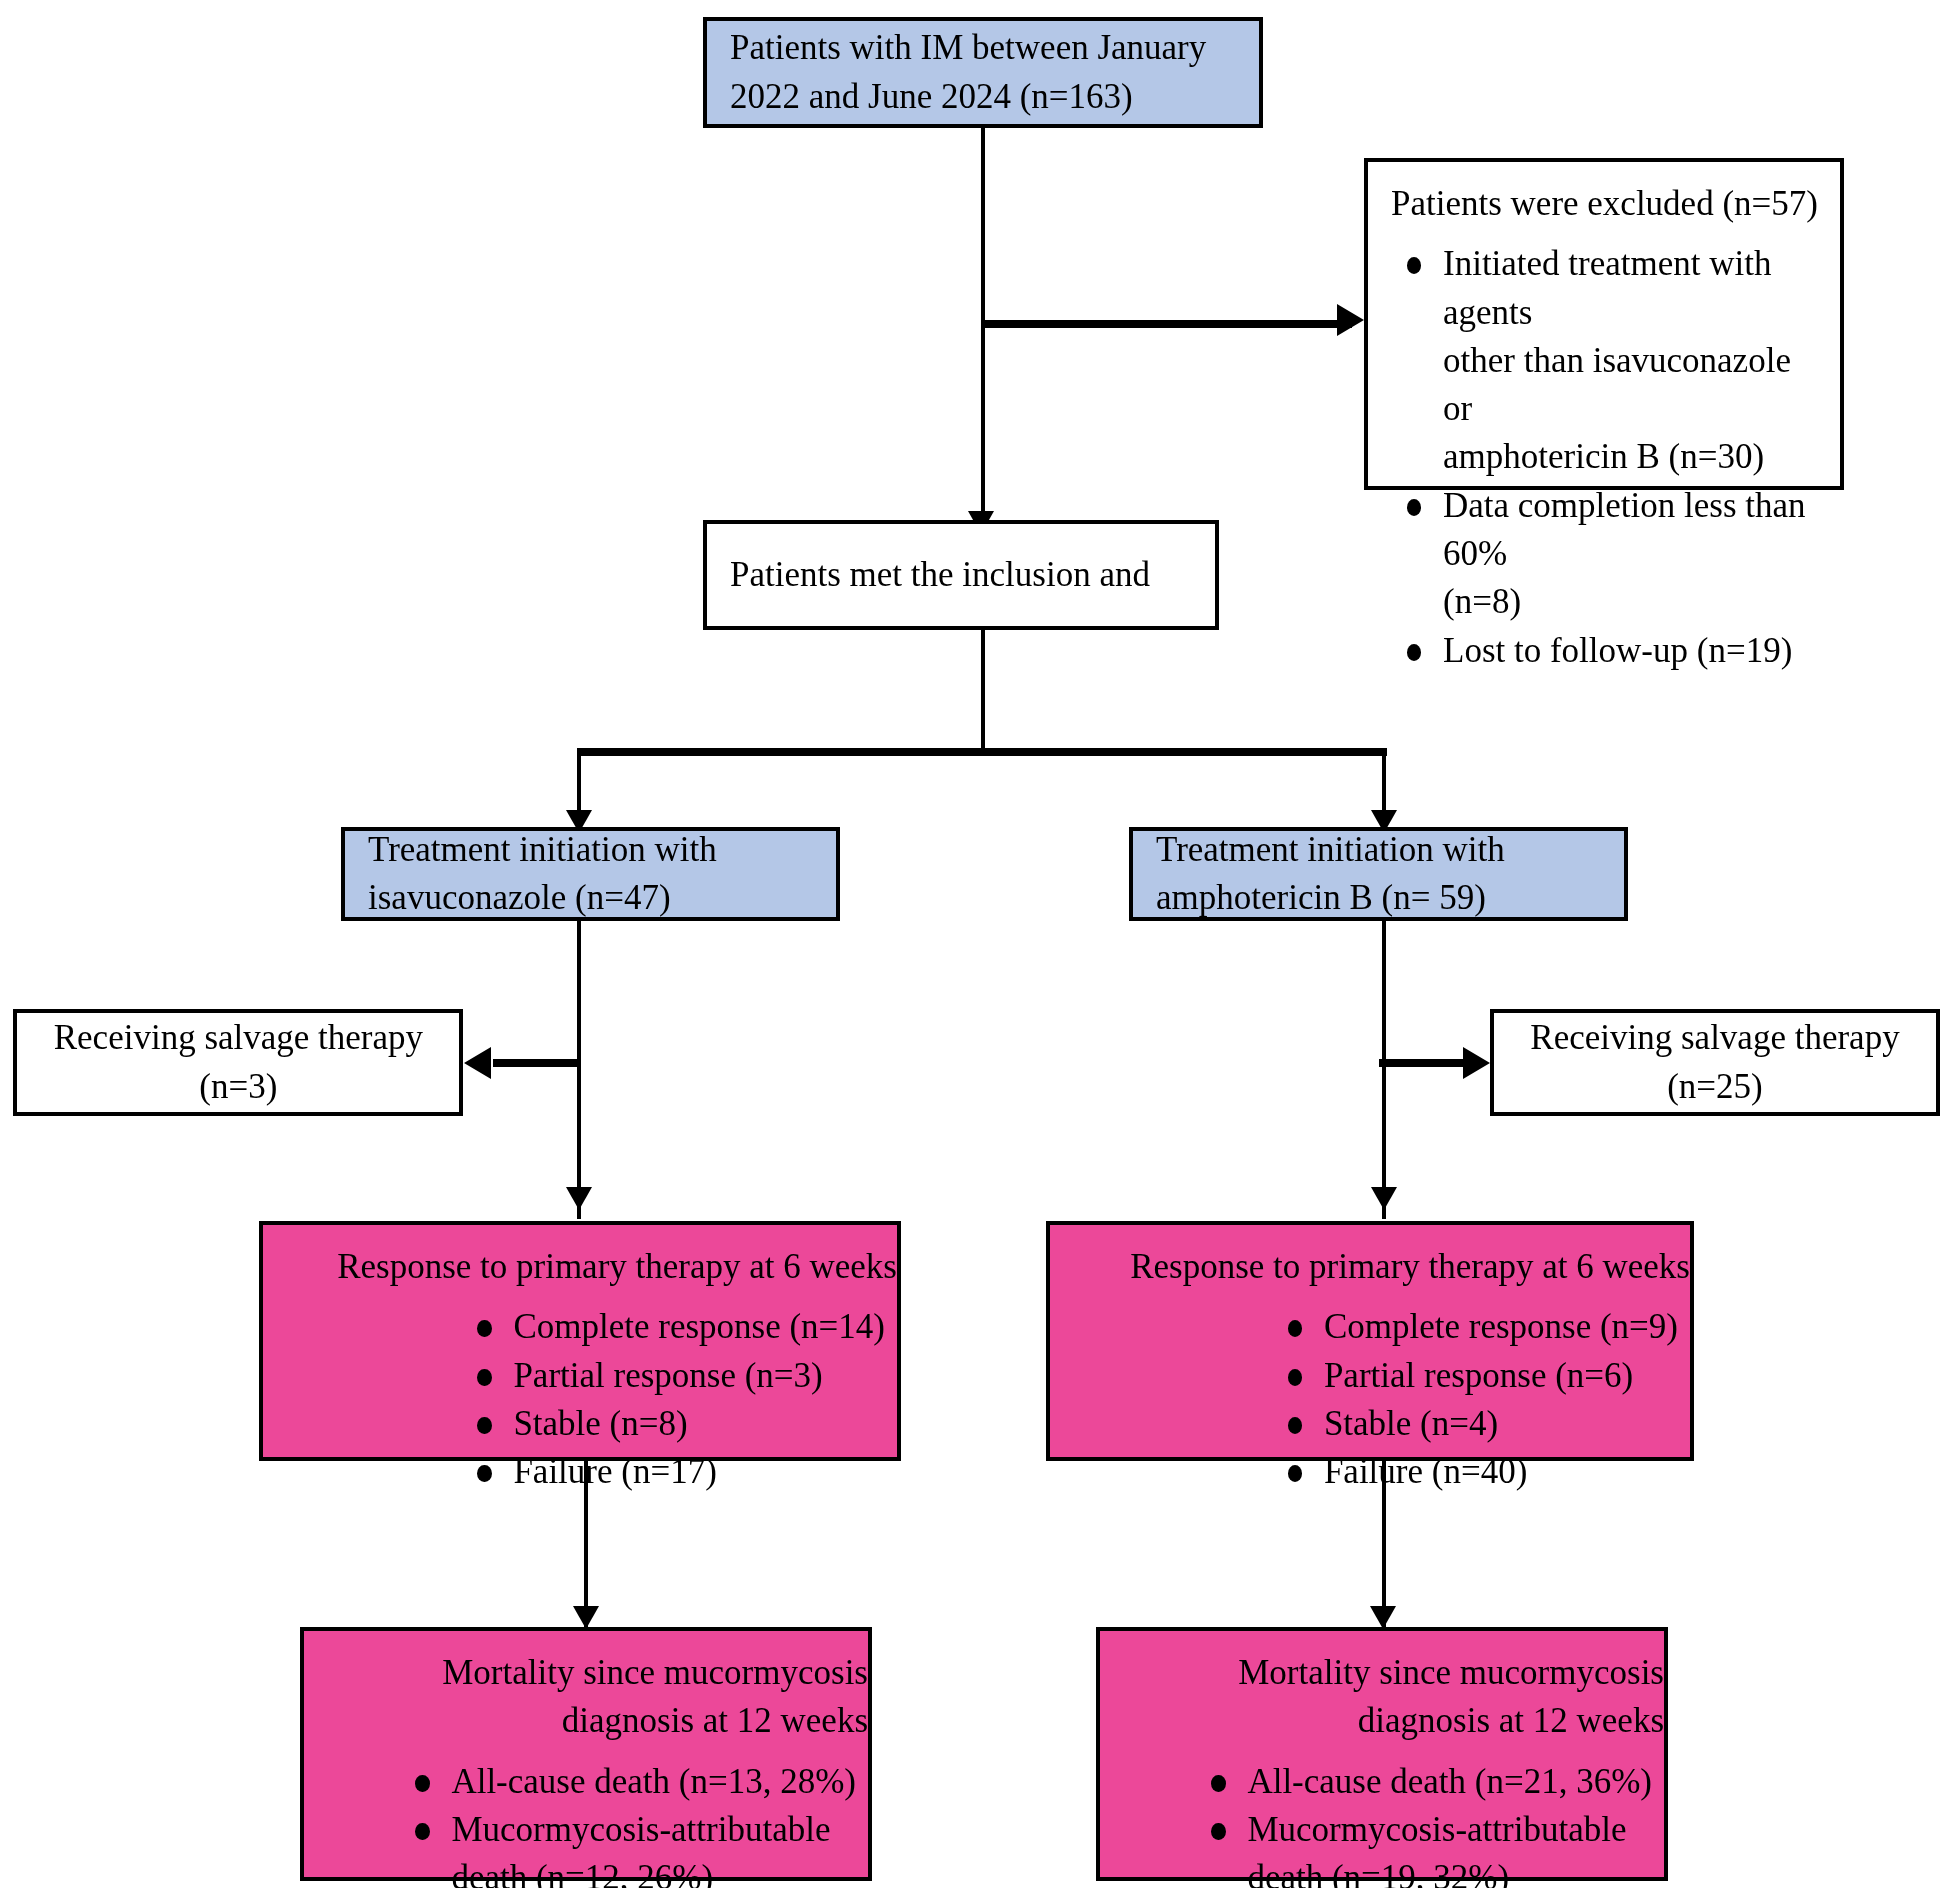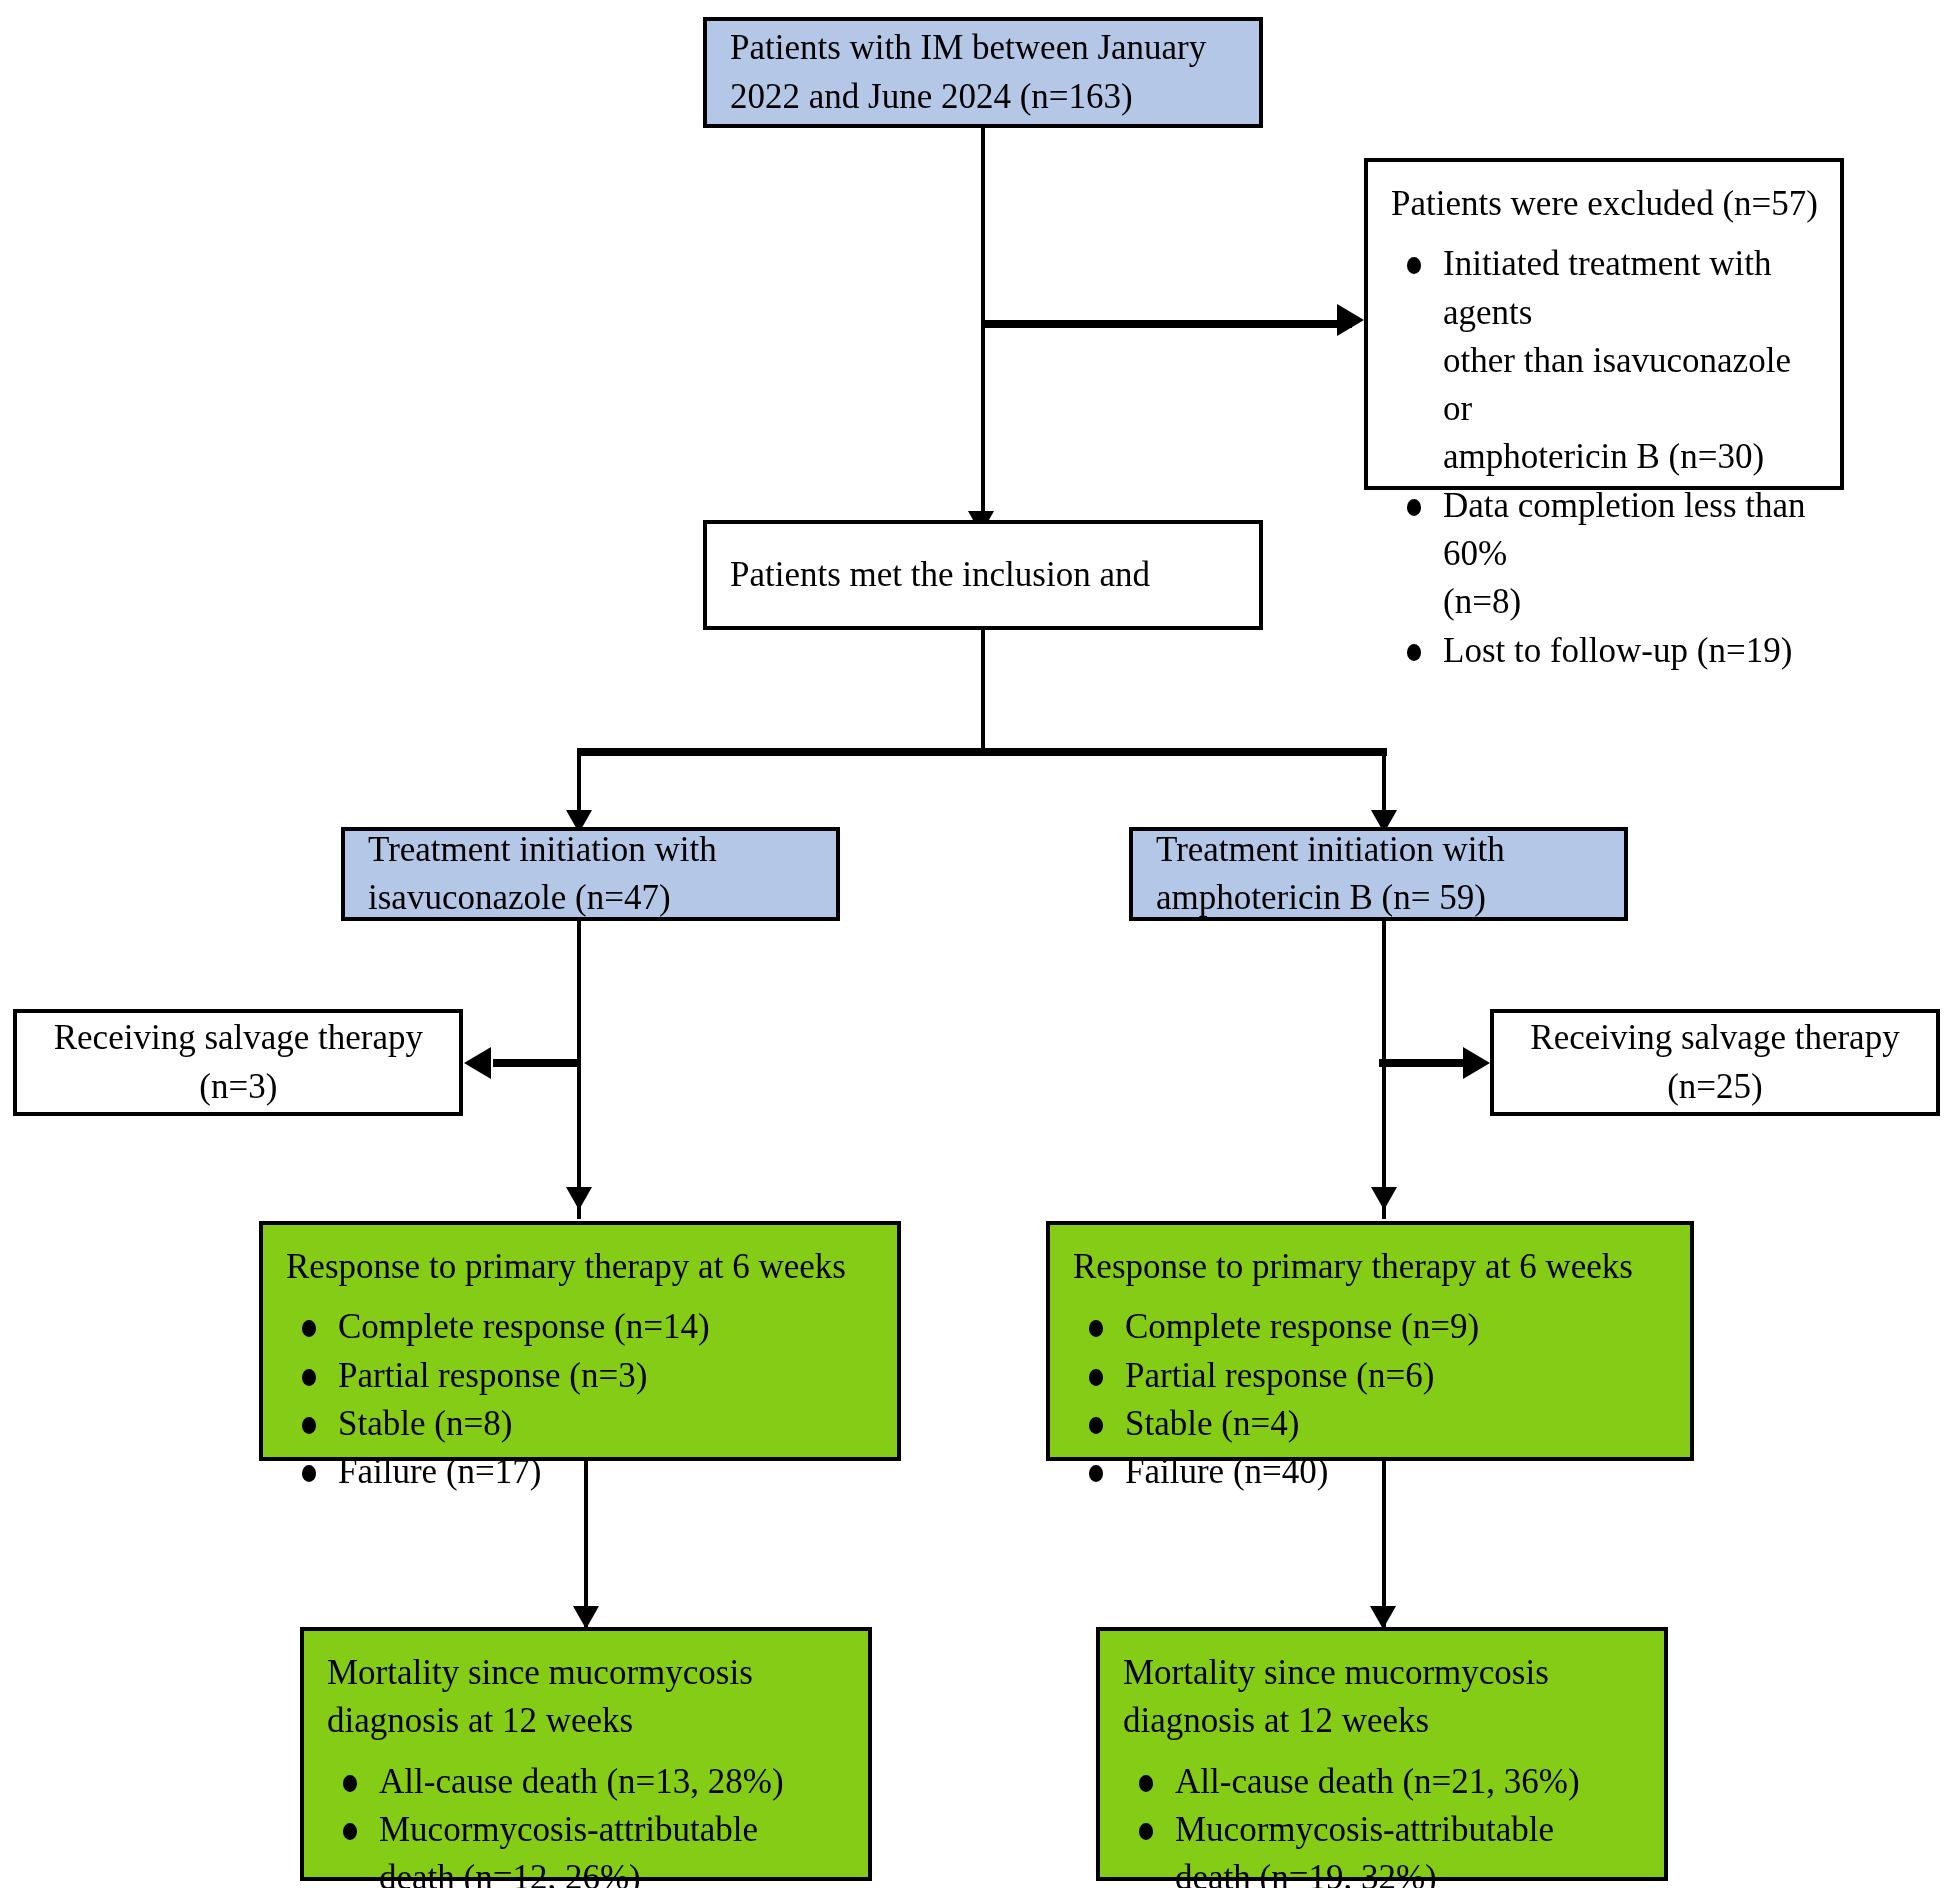--- a/index.html
+++ b/index.html
@@ -22,21 +22,21 @@
   .box {
     position: absolute;
     box-sizing: border-box;
     border: 4.3px solid #000000;
     background: #ffffff;
     display: flex;
     flex-direction: column;
     justify-content: center;
   }
   .box.blue { background: #b4c7e7; }
-  .box.yellow { background: #84cc16; }
+  .box.yellow { background: #ec4899; align-items: flex-end; }
   .box.top-align { justify-content: flex-start; }
 
   .box .line {
     font-size: 35px;
     line-height: 1.38;
     white-space: nowrap;
   }
   .box .line.ctr { text-align: center; }
 
   .pad-l { padding-left: 23px; }
@@ -158,21 +158,21 @@
       <li>
         <span class="cont">Data completion less than 60%</span>
         <span class="cont">(n=8)</span>
       </li>
       <li>
         <span class="cont">Lost to follow-up (n=19)</span>
       </li>
     </ul>
   </div>
 
-  <div class="box" style="left:703px; top:520px; width:560px; height:110px;">
+  <div class="box" style="left:703px; top:520px; width:516px; height:110px;">
     <div class="line pad-l">Patients met the inclusion and</div>
   </div>
 
   <div class="box blue" style="left:341px; top:827px; width:499px; height:94px;">
     <div class="line pad-l">Treatment initiation with</div>
     <div class="line pad-l">isavuconazole (n=47)</div>
   </div>
 
   <div class="box blue" style="left:1129px; top:827px; width:499px; height:94px;">
     <div class="line pad-l">Treatment initiation with</div>

